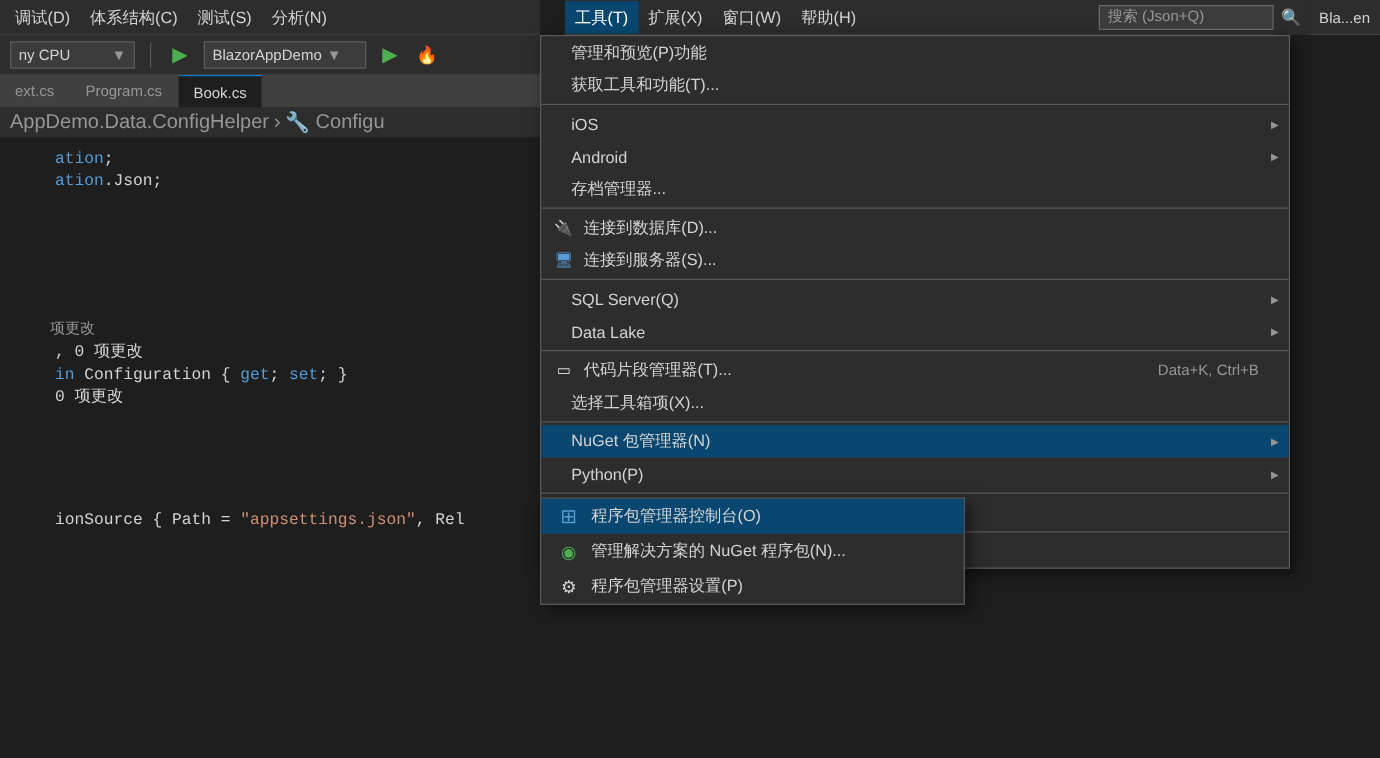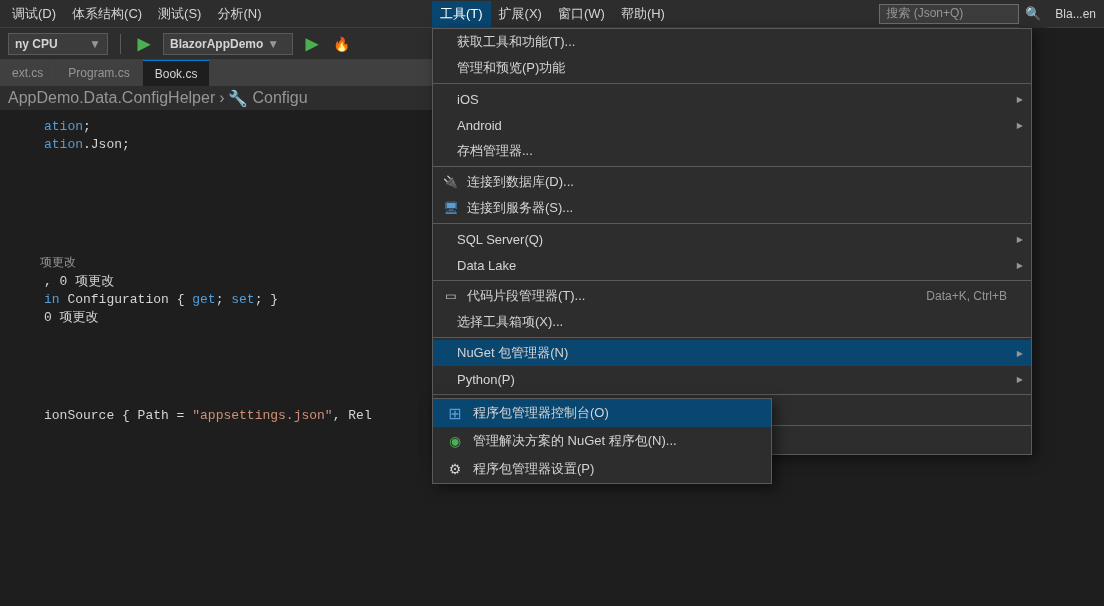--- a/index.html
+++ b/index.html
@@ -58,21 +58,20 @@
 
     
     .toolbar {
       display: flex;
       align-items: center;
       background: #2d2d2d;
       height: 32px;
       padding: 0 8px;
       border-bottom: 1px solid #3e3e3e;
       gap: 8px;
-      font-weight: bold;
     }
     .toolbar-cpu {
       background: #3c3c3c;
       border: 1px solid #5a5a5a;
       height: 22px;
       display: flex;
       align-items: center;
       padding: 0 6px;
       font-size: 12px;
       color: #d4d4d4;
@@ -316,41 +315,41 @@
       <span class="line-num"></span>
       <span class="code-content">0 项更改</span>
     </div>
     <div class="code-line" style="margin-top:80px;">
       <span class="line-num"></span>
       <span class="code-content">ionSource { Path = <span class="str">"appsettings.json"</span>, Rel</span>
     </div>
   </div>
 </div>
 
-<div style="position:absolute;top:0;left:432px;right:0;height:28px;background:#2d2d2d;display:flex;align-items:center;border-bottom:1px solid #3e3e3e;">
+<div style="position:absolute;top:0;left:452px;right:0;height:28px;background:#2d2d2d;display:flex;align-items:center;border-bottom:1px solid #3e3e3e;">
   <div class="menu-item active">工具(T)</div>
   <div class="menu-item">扩展(X)</div>
   <div class="menu-item">窗口(W)</div>
   <div class="menu-item">帮助(H)</div>
   <div style="flex:1;"></div>
   <div class="search-box">
     <span style="color:#969696;font-size:12px;">搜索 (Json+Q)</span>
   </div>
   <div class="search-icon-btn">🔍</div>
   <div style="padding:0 8px;color:#d4d4d4;font-size:12px;">Bla...en</div>
 </div>
 
 <div class="tools-menu">
 
   <div class="menu-section-item">
+    <span>管理和预览(P)功能</span>
+  </div>
+
+  <div class="menu-section-item">
     <span>获取工具和功能(T)...</span>
-  </div>
-
-  <div class="menu-section-item">
-    <span>管理和预览(P)功能</span>
   </div>
   <div class="menu-separator"></div>
 
   <div class="menu-section-item has-sub">
     <span>iOS</span>
   </div>
 
   <div class="menu-section-item has-sub">
     <span>Android</span>
   </div>

